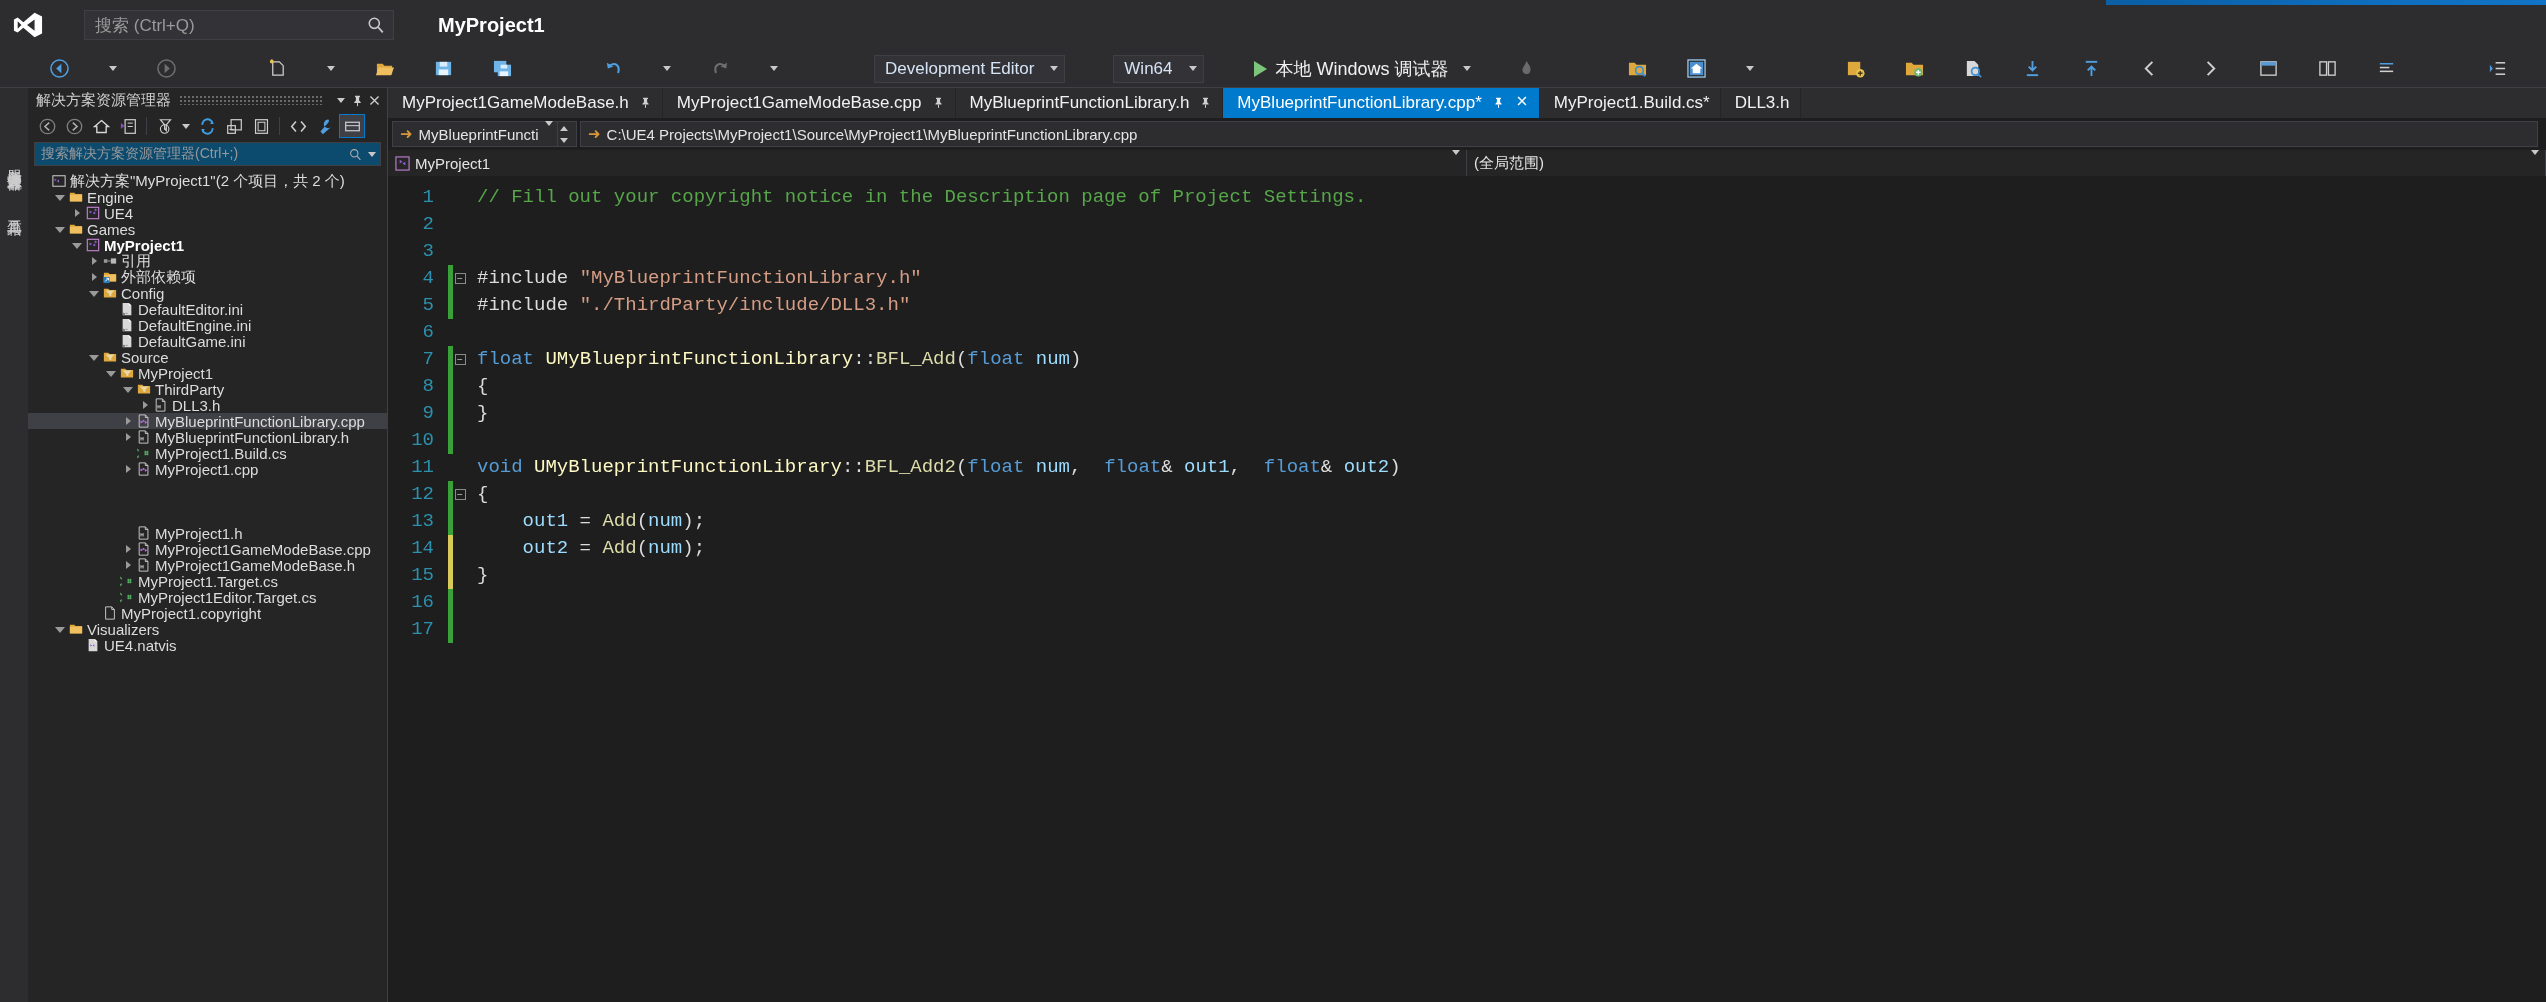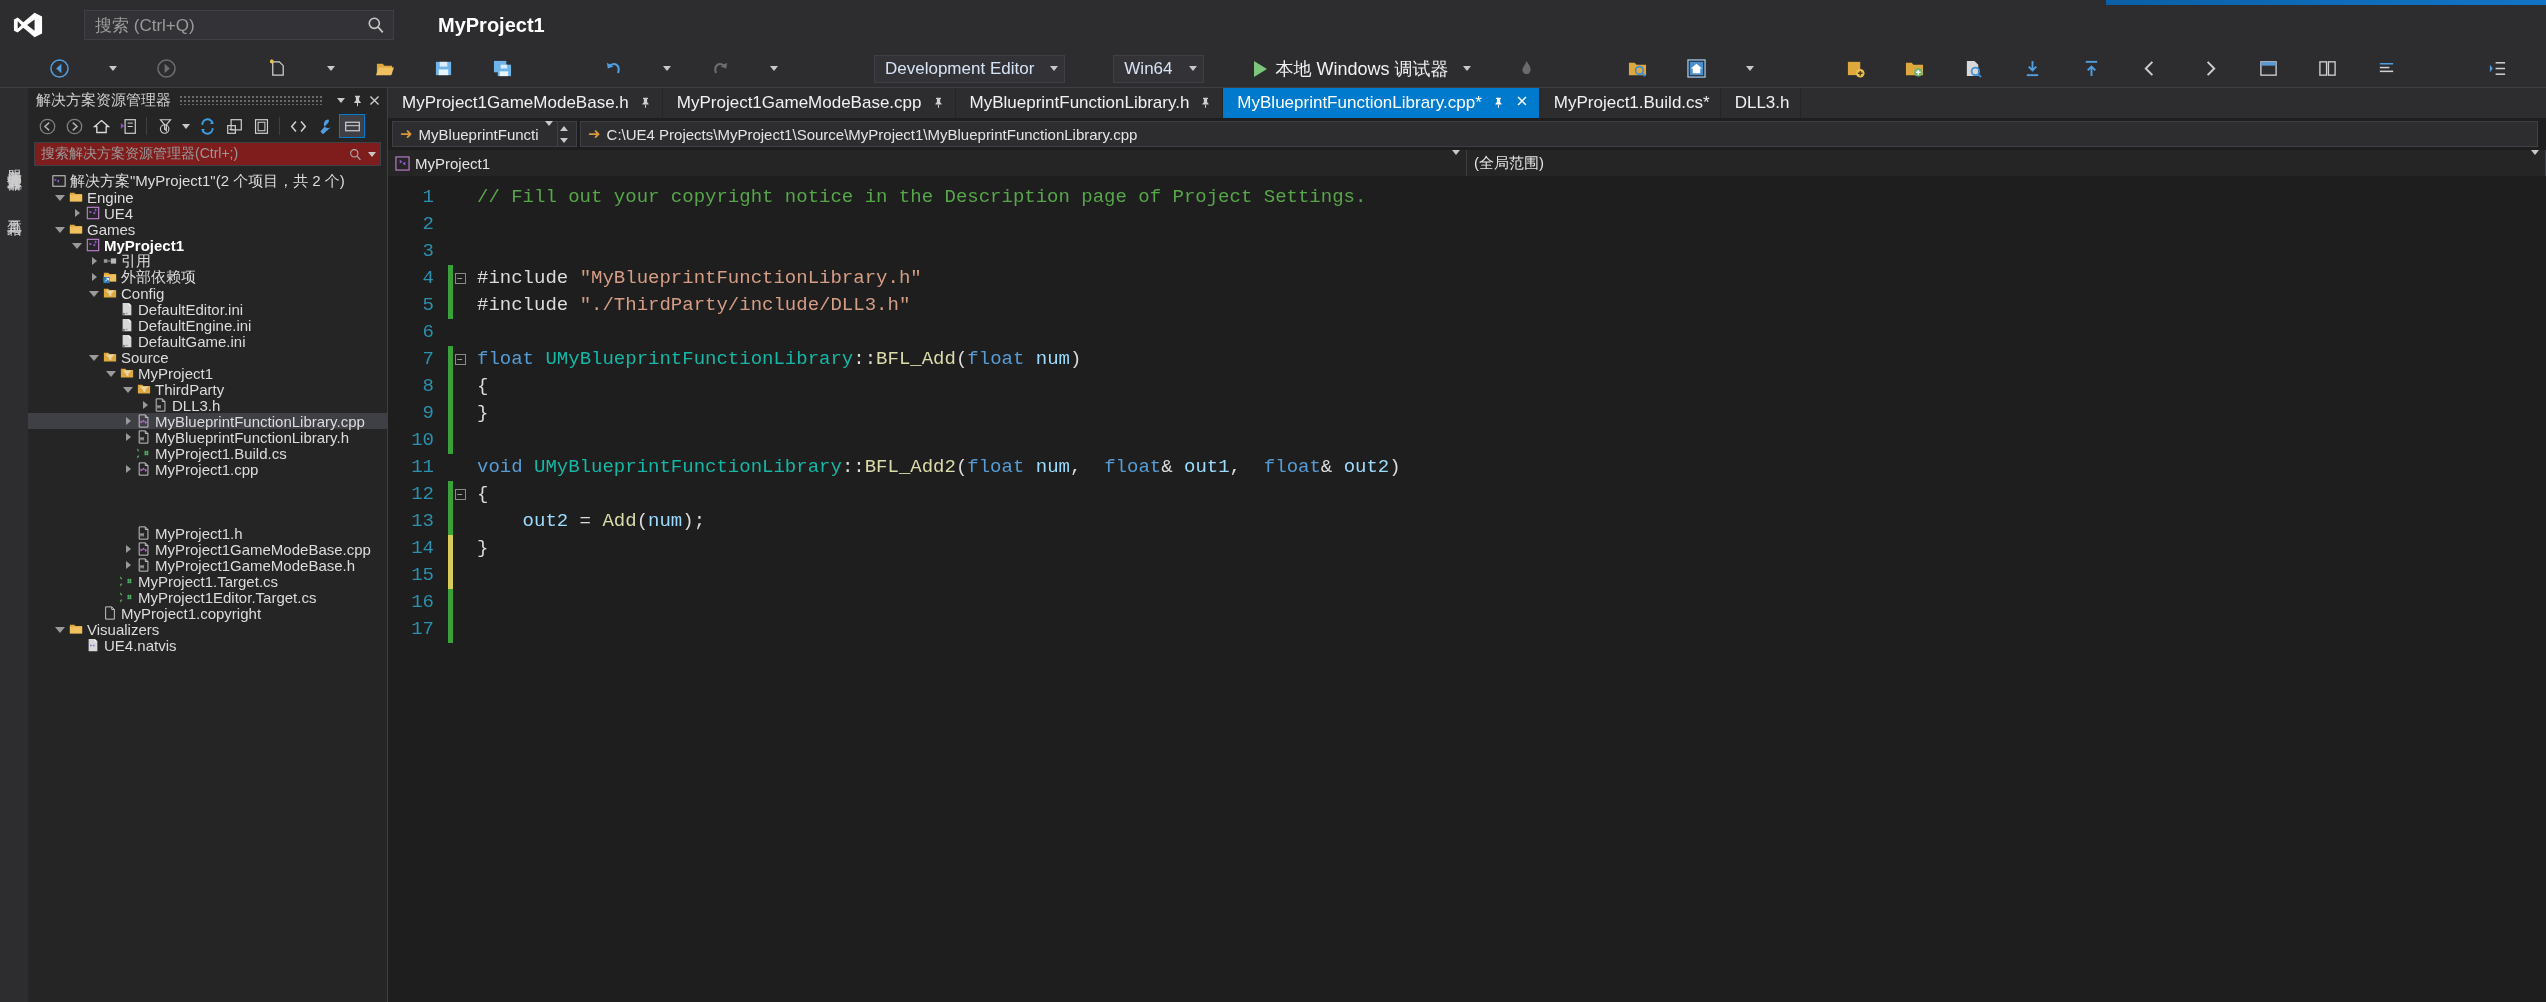--- a/index.html
+++ b/index.html
@@ -81,21 +81,21 @@
   .se-head { height: 24px; display: flex; align-items: center; padding: 0 4px 0 8px; background:#252526; }
   .se-title { font-size: 15px; color: #cfcfcf; white-space: nowrap; }
   .se-head .dots { flex: 1; height: 10px; margin: 0 8px;
     background-image: radial-gradient(#6a6a6a 1px, transparent 1px); background-size: 4px 4px; }
   .se-hbtn { width: 17px; height: 20px; display: flex; align-items: center; justify-content: center; cursor: default; color: #cfcfcf; font-size: 14px; }
   .se-toolbar { height: 28px; display: flex; align-items: center; padding-left: 6px; gap: 1px; }
   .se-tb { width: 26px; height: 24px; display: flex; align-items: center; justify-content: center; cursor: default; }
   .se-tb svg { width: 17px; height: 17px; }
   .se-tb.active { background: #3f3f46; border: 1px solid #007acc; }
   .se-search {
-    margin: 2px 6px 4px 6px; height: 24px; background: #7f1d1d; border: 1px solid #3f3f46;
+    margin: 2px 6px 4px 6px; height: 24px; background: #0c4a6e; border: 1px solid #3f3f46;
     display: flex; align-items: center; padding: 0 4px 0 6px;
   }
   .se-search .ph { font-size: 14px; color: #999; flex: 1; }
   .se-tree { flex: 1; overflow: hidden; padding-top: 3px; font-size: 15px; }
   .tnode { display: flex; align-items: center; height: 16px; white-space: nowrap; cursor: default; }
   .tnode.sel { background: #3f3f46; }
   .tw { width: 14px; display: flex; align-items: center; justify-content: center; flex: 0 0 14px; }
   .arrow-c { width:0;height:0;border-top:4px solid transparent;border-bottom:4px solid transparent;border-left:5px solid #9a9a9a; }
   .arrow-o { width:0;height:0;border-left:5px solid transparent;border-right:5px solid transparent;border-top:6px solid #9a9a9a; margin-top:2px;}
   .ticon { width: 17px; flex: 0 0 17px; display: flex; align-items: center; justify-content: center; margin-right: 3px; }
@@ -140,21 +140,21 @@
   .cb-green { background: #3aa03a; }
   .cb-yellow { background: #d8cb5a; }
   .glyphcol { width: 14px; flex: 0 0 14px; padding-top: 8px; }
   .gl-cell { height: 27px; display: flex; align-items: center; justify-content: center; }
   .fold { width: 11px; height: 11px; border: 1px solid #8a8a8a; color: #c8c8c8; font-size: 10px; line-height: 9px; text-align: center; cursor: default; }
   .codecol { flex: 1; padding-top: 8px; position: relative; min-width: 0; overflow: hidden; }
   .cline { height: 27px; line-height: 27px; font-family: "Liberation Mono", "DejaVu Sans Mono", monospace; font-size: 19px; white-space: pre; color: #dcdcdc; padding-left: 10px; }
   .ind { color: #404040; }
   .cmt { color: #57a64a; }
   .kw  { color: #569cd6; }
-  .typ { color: #14b8a6; }
+  .typ { color: #fef9c3; }
   .fn  { color: #dcdcaa; }
   .str { color: #d69d85; }
   .var { color: #9cdcfe; }
   .op  { color: #dcdcdc; }
 </style>
 </head>
 <body>
 
 <div class="app">
 
@@ -971,20 +971,21 @@
             <div class="cline">&nbsp;</div>
             <div class="cline"><span class="op">#include </span><span class="str">"MyBlueprintFunctionLibrary.h"</span></div>
             <div class="cline"><span class="op">#include </span><span class="str">"./ThirdParty/include/DLL3.h"</span></div>
             <div class="cline">&nbsp;</div>
             <div class="cline"><span class="kw">float </span><span class="typ">UMyBlueprintFunctionLibrary</span><span class="op">::</span><span class="fn">BFL_Add</span><span class="op">(</span><span class="kw">float </span><span class="var">num</span><span class="op">)</span></div>
             <div class="cline"><span class="op">{</span></div>
             <div class="cline"><span class="op">}</span></div>
             <div class="cline">&nbsp;</div>
             <div class="cline"><span class="kw">void </span><span class="typ">UMyBlueprintFunctionLibrary</span><span class="op">::</span><span class="fn">BFL_Add2</span><span class="op">(</span><span class="kw">float </span><span class="var">num</span><span class="op">,  </span><span class="kw">float</span><span class="op">&amp; </span><span class="var">out1</span><span class="op">,  </span><span class="kw">float</span><span class="op">&amp; </span><span class="var">out2</span><span class="op">)</span></div>
             <div class="cline"><span class="op">{</span></div>
+            <div class="cline"><span class="ind">    </span><span class="var">out1</span><span class="op"> = </span><span class="fn">Add</span><span class="op">(</span><span class="var">num</span><span class="op">);</span></div>
             <div class="cline"><span class="ind">    </span><span class="var">out2</span><span class="op"> = </span><span class="fn">Add</span><span class="op">(</span><span class="var">num</span><span class="op">);</span></div>
             <div class="cline"><span class="op">}</span></div>
             <div class="cline">&nbsp;</div>
           </div>
       </div>
     </div>
   </div>
 </div>
 
 </body></html>

